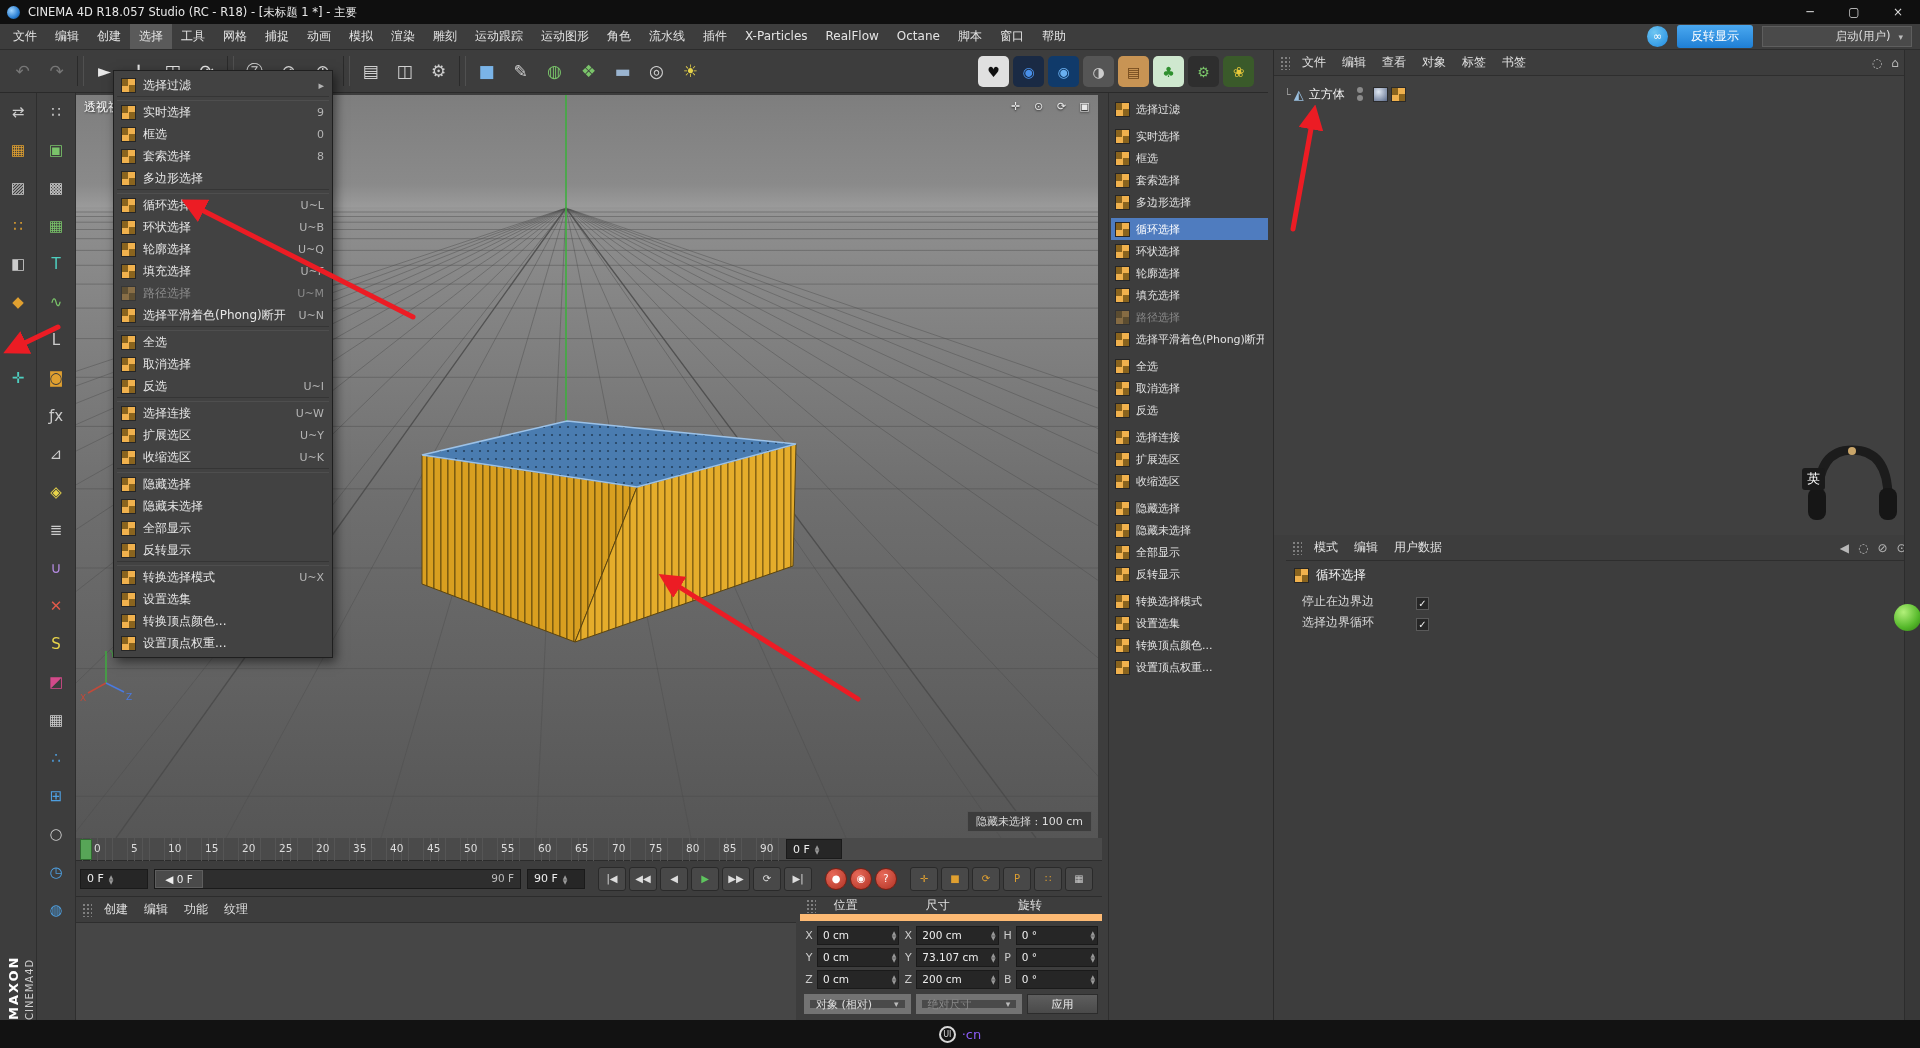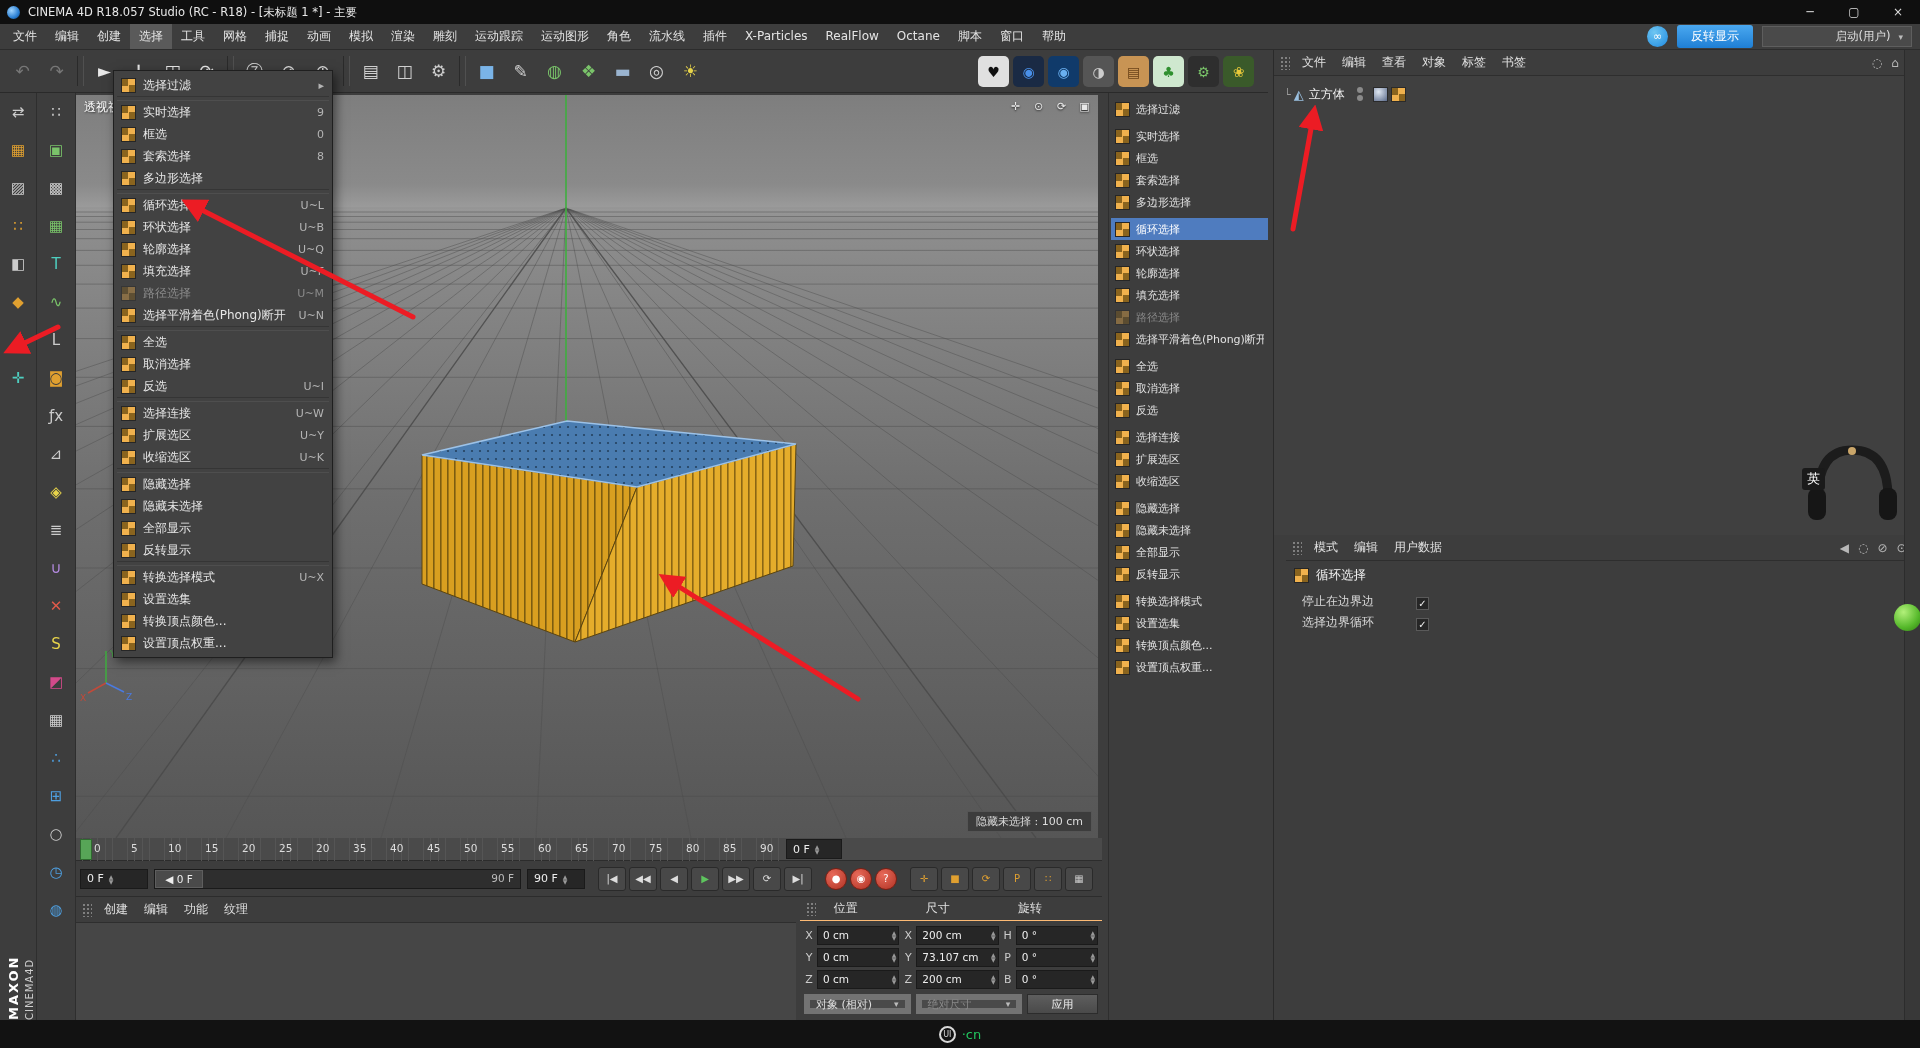--- a/index.html
+++ b/index.html
@@ -98,34 +98,34 @@
 .tl-slider{position:relative;width:367px;height:20px;background:#2e2e2e;border:1px solid #1a1a1a;margin:0 6px}
 .tl-handle{position:absolute;left:0;top:0;width:48px;height:18px;background:#4a4a4a;border:1px solid #5e5e5e;display:flex;align-items:center;justify-content:center;font-size:10.5px;color:#eee;gap:3px}
 .tl-max{position:absolute;right:6px;top:2px;font-size:10.5px;color:#bbb}
 .grp{display:flex;gap:3px;margin-left:13px;align-items:center}
 .tr-btn{width:28px;height:24px;background:#484848;border:1px solid #2a2a2a;border-radius:3px;display:flex;align-items:center;justify-content:center;font-size:10px;color:#ddd;white-space:nowrap}
 .rec-btn{width:22px;height:22px;border-radius:50%;background:radial-gradient(circle at 35% 30%,#e86a5a,#b03324);border:1px solid #7a1f14;color:#fff;display:flex;align-items:center;justify-content:center;font-size:10px}
 
 #mat-panel{position:absolute;left:76px;top:897px;width:720px;height:123px;background:#3d3d3d;z-index:3}
 #mat-content{position:absolute;left:0;top:26px;right:0;bottom:0;background:#464646}
 #coord-panel{position:absolute;left:800px;top:897px;width:302px;height:123px;background:#3d3d3d;z-index:3}
-.coord-head{display:flex;align-items:center;height:24px;border-bottom:1px solid #fdba74;padding:0 6px}
+.coord-head{display:flex;align-items:center;height:24px;border-bottom:7px solid #fdba74;padding:0 6px}
 .coord-head .hd{width:94px;color:#e0e0e0;font-size:12px;padding-left:14px}
 .coord-grid{display:grid;grid-template-columns:1fr 1fr 1fr;column-gap:4px;padding:3px 4px 0}
 .c-row{display:flex;align-items:center;gap:3px;height:22px}
 .c-letter{width:10px;font-size:11px;color:#ccc;text-align:center}
 .c-field{flex:1;background:#262626;border:1px solid #1a1a1a;height:19px;display:flex;align-items:center;justify-content:space-between;padding:0 2px 0 5px;color:#eee;font-size:10.5px;white-space:nowrap}
 .coord-foot{display:flex;gap:5px;padding:4px;align-items:center}
 .dd-box{flex:1.2;background:#4a4a4a;border:6px solid #737373;height:20px;display:flex;align-items:center;justify-content:space-between;padding:0 6px;font-size:11px;color:#e0e0e0;white-space:nowrap}
 .dd-box.disabled{color:#8a8a8a}
 .apply-btn{flex:1;background:linear-gradient(#5e5e5e,#4a4a4a);border:1px solid #2c2c2c;height:20px;display:flex;align-items:center;justify-content:center;font-size:11px;color:#eee}
 
 #bottom-bar{position:absolute;left:0;top:1020px;width:1920px;height:28px;background:#121212;display:flex;align-items:center;justify-content:center;gap:6px;z-index:50}
 .ui-logo{width:17px;height:17px;border:2px solid #d8d8d8;border-radius:50%;color:#d8d8d8;font-size:8px;display:flex;align-items:center;justify-content:center}
-.cn-text{color:#22c55e;font-size:13px}
+.cn-text{color:#8b5cf6;font-size:13px}
 #branding{position:absolute;left:6px;top:896px;height:124px;display:flex;gap:3px;z-index:7}
 #branding span{writing-mode:vertical-rl;transform:rotate(180deg)}
 .maxon{font-size:13px;font-weight:bold;letter-spacing:2px;color:#fff}
 .cinema{font-size:10px;letter-spacing:1px;color:#cfcfcf}
 .lang-badge{position:absolute;left:1802px;top:468px;background:#1a1a1a;color:#fff;font-size:13px;padding:2px 5px;border-radius:3px;z-index:71}
 svg text{font-family:"DejaVu Sans","Liberation Sans",sans-serif}
 </style>
 </head>
 <body>
 

